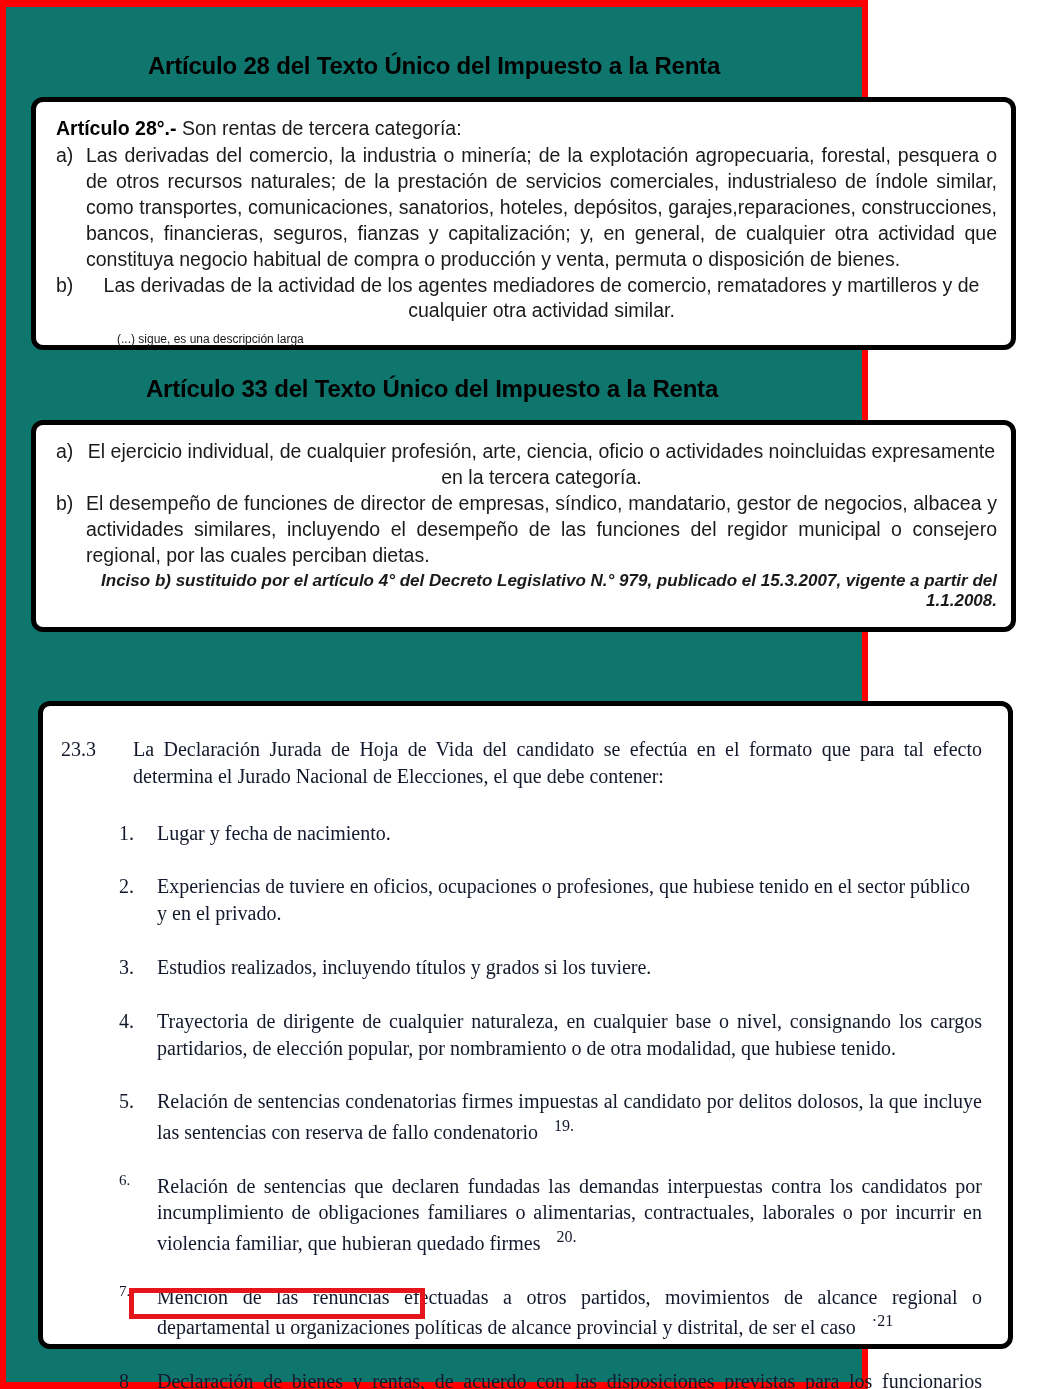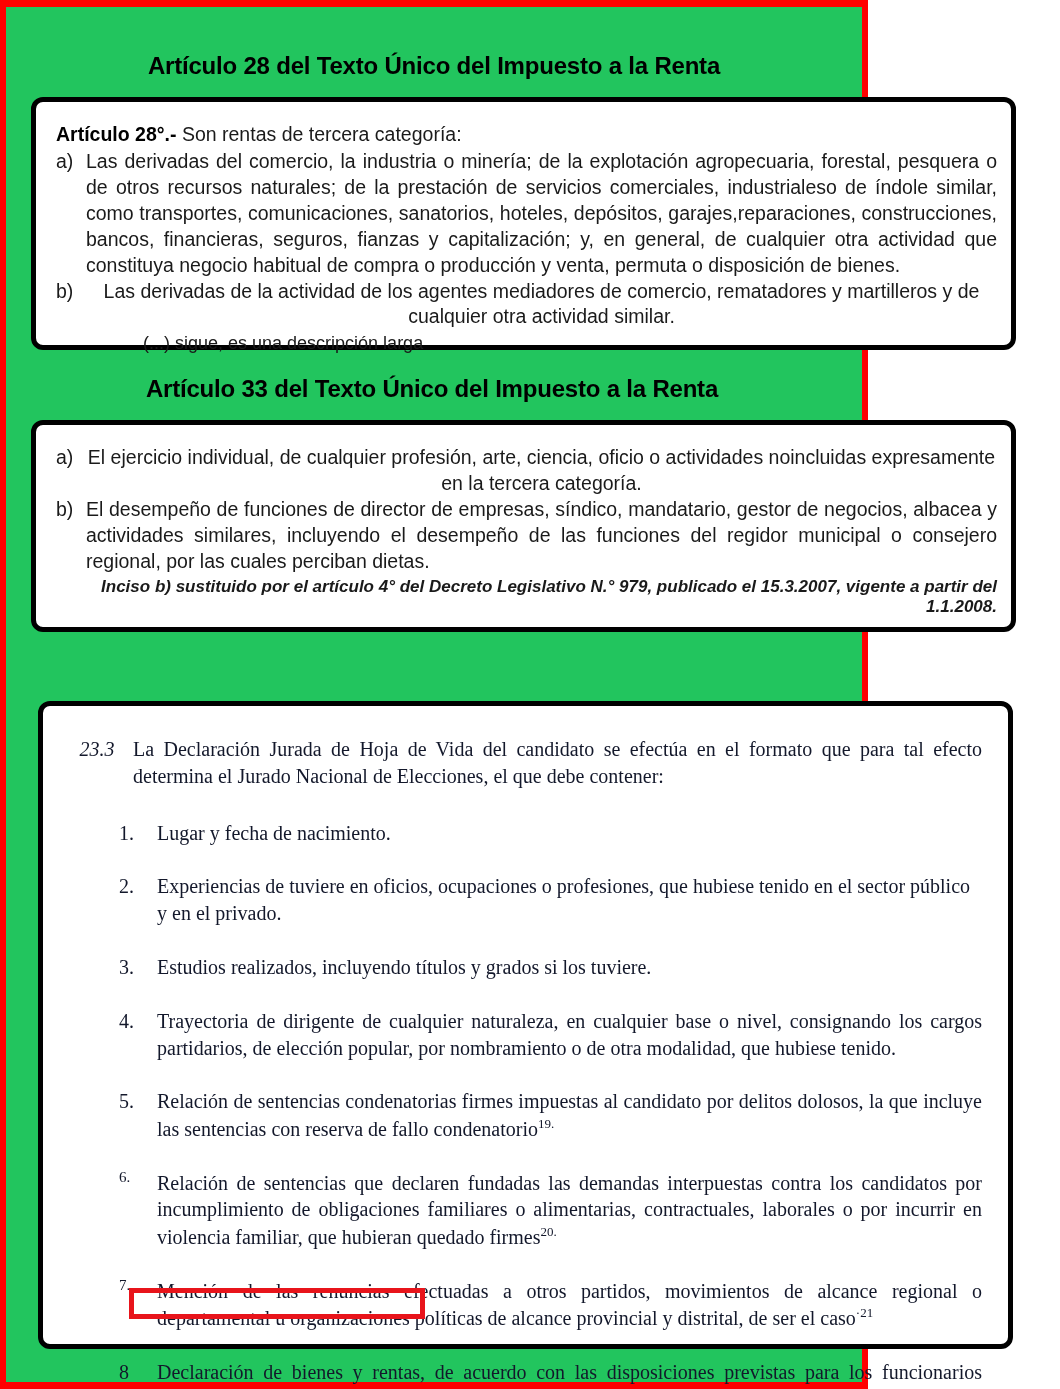--- a/index.html
+++ b/index.html
@@ -16,21 +16,21 @@
   }
   .page {
     position: relative;
     width: 868px;
     height: 1389px;
     box-sizing: border-box;
     border-top: 7px solid #ff0000;
     border-left: 6px solid #ff0000;
     border-right: 6px solid #ff0000;
     border-bottom: 7px solid #ff0000;
-    background: #22c55e;
+    background: #0f766e;
   }
   .inner {
     position: relative;
     width: 100%;
     height: 100%;
   }
 
   
   .heading {
     text-align: center;
@@ -52,21 +52,21 @@
     border: 5px solid #000000;
     border-radius: 12px;
     background: #ffffff;
   }
   .box1 { left: 25px; top: 90px; width: 985px; height: 253px; }
   .box2 { left: 25px; top: 413px; width: 985px; height: 212px; }
   .box3 { left: 32px; top: 694px; width: 975px; height: 648px; }
 
   
   .sans-body {
-    padding: 20px 14px 6px 20px;
+    padding: 14px 14px 6px 20px;
     font-family: "Liberation Sans", sans-serif;
     font-size: 19.5px;
     line-height: 1.33;
     color: #1a1a1a;
   }
   .lead-line {
     font-size: 19.5px;
     margin: 0 0 1px 0;
     white-space: nowrap;
   }
@@ -93,44 +93,43 @@
     margin-top: 2px;
     margin-left: 30px;
     font-style: italic;
     font-weight: bold;
     font-size: 17px;
     line-height: 1.2;
     text-align: right;
   }
   .tail-note {
     display: inline-block;
-    margin-left: 57px;
-    font-size: 18px;
+    margin-left: 31px;
+    font-size: 12px;
     white-space: nowrap;
     vertical-align: baseline;
   }
 
   
   .serif-body {
     padding: 30px 26px 12px 18px;
     font-family: "Liberation Serif", serif;
     font-size: 20px;
     line-height: 1.34;
     color: #13182b;
   }
   .clause {
     display: flex;
     margin-bottom: 30px;
   }
   .clause .cl-num {
     flex: 0 0 auto;
     width: 72px;
-    text-align: center;
+    text-align: left;
     font-family: "Liberation Serif", serif;
-    font-style: italic;
   }
   .clause .cl-txt {
     flex: 1 1 auto;
     text-align: justify;
     text-justify: inter-word;
   }
   .numlist {
     margin: 0;
     padding: 0 0 0 58px;
   }
@@ -151,22 +150,23 @@
     line-height: 1.0;
   }
   .nitem .n-txt {
     flex: 1 1 auto;
     text-align: justify;
     text-justify: inter-word;
     font-family: Liberation Serif, serif;
   }
   .nitem .n-txt.noj { text-align: left; }
   sup.fn {
-    font-size: 13px;
+    font-size: 16px;
     vertical-align: super;
+    margin-left: 16px;
   }
 
   .highlight-box {
     position: absolute;
     left: 86px;
     top: 582px;
     width: 296px;
     height: 31px;
     border: 5px solid #e8141b;
     box-sizing: border-box;

